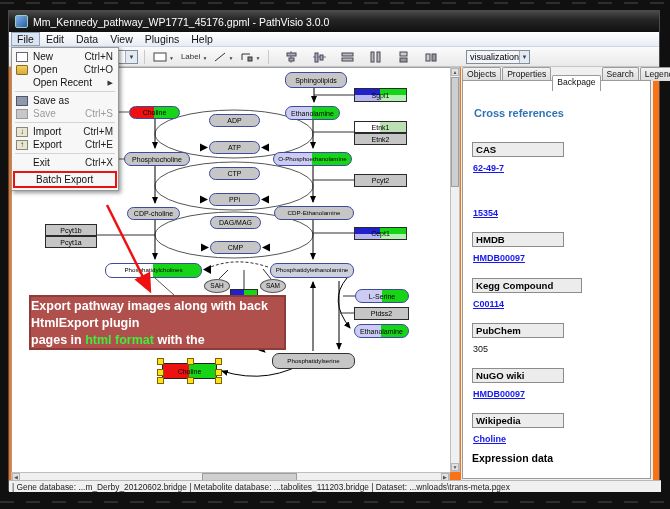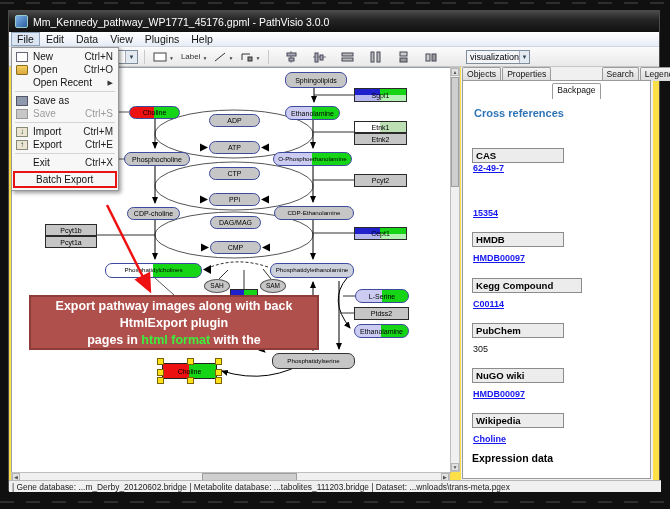--- a/index.html
+++ b/index.html
@@ -1,21 +1,21 @@
 <!DOCTYPE html>
 <html><head>
 <meta charset="utf-8">
 <style>
   html,body{margin:0;padding:0;background:#0d0d0d;}
   #desktop{position:relative;width:670px;height:509px;background:#101010;overflow:hidden;
     font-family:"Liberation Sans",sans-serif;-webkit-font-smoothing:antialiased;}
   .dash-line{position:absolute;left:0;width:670px;height:2px;
     background:repeating-linear-gradient(90deg,#2e2e2e 0 14px,transparent 14px 26px);}
   
-  #window{position:absolute;left:8px;top:10px;width:652px;height:481px;background:#fde047;
+  #window{position:absolute;left:8px;top:10px;width:652px;height:481px;background:#f97316;
     border:1px solid #4a4a4a;box-sizing:border-box;}
   #titlebar{position:absolute;left:0;top:0;width:100%;height:21px;
     background:linear-gradient(#4a4a4a,#262626 40%,#101010);color:#fff;font-size:10.5px;
     display:flex;align-items:center;gap:5px;padding-left:6px;box-sizing:border-box;}
   #app-icon{width:11px;height:11px;border-radius:2px;background:linear-gradient(135deg,#7fb2e8,#2b5f9e);
     border:1px solid #9cc;flex:none;}
   #menubar{position:absolute;left:0;top:21px;width:100%;height:15px;
     background:linear-gradient(#ffffff,#e7edf6);border-bottom:1px solid #cdd5e0;
     font-size:10.5px;display:flex;align-items:center;padding-left:2px;box-sizing:border-box;}
   .menu-item{padding:15px 6px;color:#111;}
@@ -67,38 +67,38 @@
   .t-lavgreen{background:linear-gradient(90deg,#ccccf2 50%,#16d416 50%);}
   .t-whitegreen{background:linear-gradient(90deg,#ffffff 50%,#16d416 50%);}
   .t-genedual{background:linear-gradient(to top,rgba(255,255,255,.68) 50%,rgba(255,255,255,0) 50%),
     linear-gradient(90deg,#2020cc 50%,#16d416 50%);}
   .t-etnk1{background:linear-gradient(90deg,#ffffff 50%,#bcdfb4 50%);}
   .t-pe{background:#cdd1dc;}
   .fs6{font-size:6.2px;}
   .sel{border:1px solid #222;border-radius:0;}
   .handle{position:absolute;width:5px;height:5px;background:#ffe11a;border:1px solid #7a6300;z-index:12;}
   
-  #callout{position:absolute;left:17px;top:227px;width:290px;height:55px;background:#b0504d;
+  #callout{position:absolute;left:17px;top:227px;width:257px;height:55px;background:#b0504d;
     border:2px solid #8d3c3a;box-sizing:border-box;color:#fff;font-weight:bold;font-size:12.5px;
-    text-align:center;line-height:17px;z-index:30;padding-top:1px;}
+    line-height:17px;z-index:30;padding-top:1px;}
   #callout .hl{color:#3dee3d;}
   
   #vscroll{position:absolute;left:441px;top:56px;width:10px;height:405px;background:#f0f0f0;
     border:1px solid #bfbfbf;box-sizing:border-box;font-size:5px;color:#555;}
   #hscroll{position:absolute;left:2px;top:461px;width:439px;height:10px;background:#f0f0f0;
     border:1px solid #bfbfbf;box-sizing:border-box;font-size:5px;color:#555;}
   .sb-btn{position:absolute;background:#e2e2e2;border:1px solid #b5b5b5;display:flex;
     align-items:center;justify-content:center;box-sizing:border-box;}
   .sb-thumb{position:absolute;background:#cfcfcf;border:1px solid #9f9f9f;box-sizing:border-box;}
   
   #sidepanel{position:absolute;left:452px;top:56px;width:192px;height:413px;background:#f0f0f0;}
   #tabs{position:absolute;left:1px;top:0;height:14px;display:flex;font-size:8.6px;}
   .tab{padding:1px 4px 0 4px;background:linear-gradient(#f2f2f2,#dcdcdc);border:1px solid #9b9b9b;
     border-bottom:none;margin-right:1px;border-radius:2px 2px 0 0;color:#111;white-space:nowrap;}
-  .tab.active{background:#fff;position:relative;top:16px;height:14px;z-index:2;}
+  .tab.active{background:#fff;position:relative;top:8px;height:14px;z-index:2;}
   #panel-body{position:absolute;left:1px;top:13px;width:189px;height:399px;background:#fff;
     border:1px solid #9b9b9b;box-sizing:border-box;overflow:hidden;}
   #bp-heading{position:absolute;left:11px;top:26px;color:#2e74b5;font-weight:bold;font-size:11px;}
   .bp-header{position:absolute;left:9px;width:92px;height:15px;background:#ececec;
     border:1px solid #8c8c8c;box-sizing:border-box;font-weight:bold;font-size:9.6px;
     display:flex;align-items:center;padding-left:3px;white-space:nowrap;overflow:visible;}
   .bp-header.wide{width:110px;}
   .bp-link{position:absolute;left:10px;font-size:9px;font-weight:bold;color:#1616ee;
     text-decoration:underline;white-space:nowrap;}
   .bp-plain{position:absolute;left:10px;font-size:9px;color:#111;}
@@ -388,21 +388,21 @@
       <div id="tabs">
         <span class="tab">Objects</span>
         <span class="tab">Properties</span>
         <span class="tab active">Backpage</span>
         <span class="tab">Search</span>
         <span class="tab">Legend</span>
       </div>
       <div id="panel-body">
         <div id="bp-heading">Cross references</div>
 
-        <div class="bp-header" style="top:67px">CAS</div>
+        <div class="bp-header" style="top:61px">CAS</div>
         <a class="bp-link" style="top:82px">62-49-7</a>
 
         <a class="bp-link" style="top:127px">15354</a>
 
         <div class="bp-header" style="top:151px">HMDB</div>
         <a class="bp-link" style="top:172px">HMDB00097</a>
 
         <div class="bp-header wide" style="top:197px">Kegg Compound</div>
         <a class="bp-link" style="top:218px">C00114</a>
 

